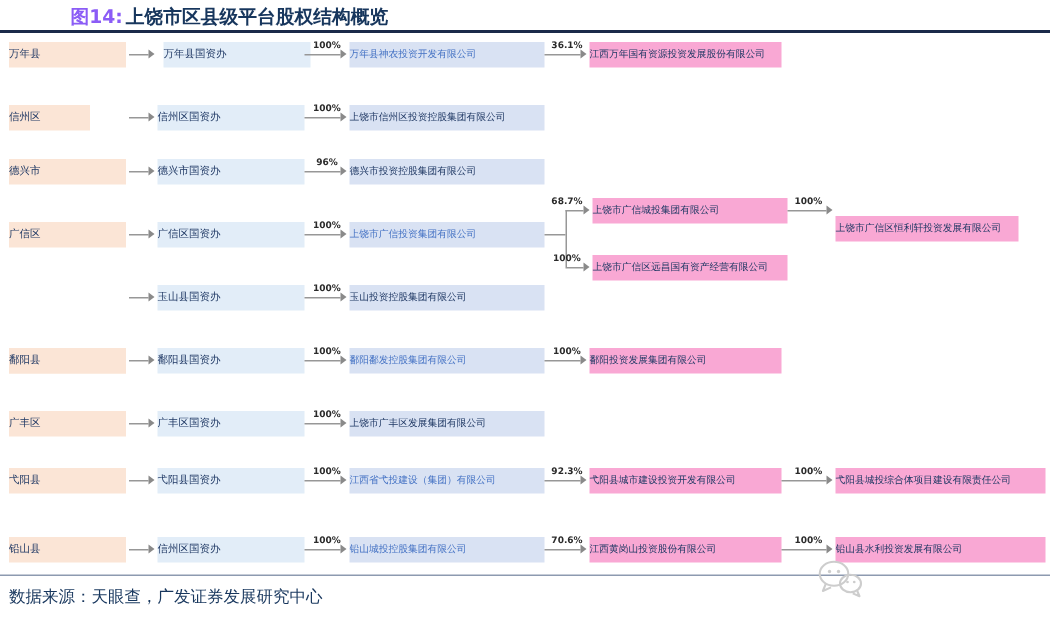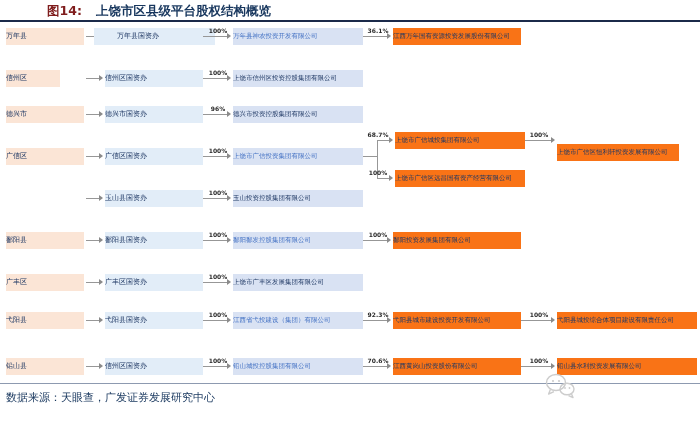--- a/index.html
+++ b/index.html
@@ -1,28 +1,28 @@
 <!DOCTYPE html>
 <html><head>
 <meta charset="utf-8">
 <style>
   html,body{margin:0;padding:0;background:#ffffff;}
   #stage{position:relative;width:700px;height:422px;background:#ffffff;overflow:hidden;
          font-family:"DejaVu Sans","Liberation Sans",sans-serif;}
   .title{position:absolute;left:7px;top:3px;font-size:12.5px;font-weight:bold;white-space:nowrap;}
-  .title .prefix{color:#7f1d1d;margin-right:14px;padding-left:40px;}
+  .title .prefix{color:#8b5cf6;margin-right:2px;padding-left:40px;}
   .title .main{color:#17365d;}
   .rule-top{position:absolute;left:0;top:20px;width:700px;height:2px;background:#1b2a4a;}
   .rule-bottom{position:absolute;left:0;top:383px;width:700px;height:1px;background:#8d9ab0;}
   .box{position:absolute;height:17px;line-height:17px;text-align:left;white-space:nowrap;
        overflow:hidden;font-size:6.5px;color:#1f3864;}
   .county{background:#fbe5d6;font-size:7px;}
   .office{background:#e2edf8;font-size:7px;}
   .co3{background:#d9e2f3;}
-  .co4{background:#f97316;}
+  .co4{background:#f9a8d4;}
   .linktxt{color:#4472c4;}
   .hline{position:absolute;height:1px;background:#979797;}
   .vline{position:absolute;width:1px;background:#979797;}
   .ah{position:absolute;width:0;height:0;border-left:4px solid #8a8a8a;
       border-top:3px solid transparent;border-bottom:3px solid transparent;}
   .pct{position:absolute;width:40px;text-align:center;font-size:6px;font-weight:bold;color:#2b2b2b;white-space:nowrap;}
   .source{position:absolute;left:6px;top:390px;font-size:11px;color:#17365d;
           font-family:"DejaVu Serif","Liberation Serif",serif;white-space:nowrap;}
   .wm-text{position:absolute;left:577px;top:378px;font-size:15px;color:#cdcdcd;
            letter-spacing:2px;white-space:nowrap;}
@@ -34,21 +34,21 @@
 <div id="stage">
   <div class="title">
     <span class="prefix">图14:</span><span class="main">上饶市区县级平台股权结构概览</span>
   </div>
   <div class="rule-top"></div>
 
   <div id="diagram">
       <div class="box county" style="left: 6px; top: 28px; width: 78px;">万年县</div>
       <div class="hline" style="left: 86px; top: 36px; width: 13px;"></div>
       <div class="ah" style="left: 99px; top: 33px;"></div>
-      <div class="box office" style="left: 94px; top: 28px; width: 98px; padding-left: 23px;">万年县国资办</div>
+      <div class="box office" style="left: 109px; top: 28px; width: 98px;">万年县国资办</div>
       <div class="hline" style="left: 203px; top: 36px; width: 24px;"></div>
       <div class="ah" style="left: 227px; top: 33px;"></div>
       <div class="pct" style="left: 198px; top: 27px;">100%</div>
       <div class="box co3 linktxt" style="left: 233px; top: 28px; width: 130px;">万年县神农投资开发有限公司</div>
       <div class="hline" style="left: 363px; top: 36px; width: 24px;"></div>
       <div class="ah" style="left: 387px; top: 33px;"></div>
       <div class="pct" style="left: 358px; top: 27px;">36.1%</div>
       <div class="box co4" style="left: 393px; top: 28px; width: 128px;">江西万年国有资源投资发展股份有限公司</div>
       <div class="box county" style="left: 6px; top: 70px; width: 54px;">信州区</div>
       <div class="hline" style="left: 86px; top: 78px; width: 13px;"></div>

